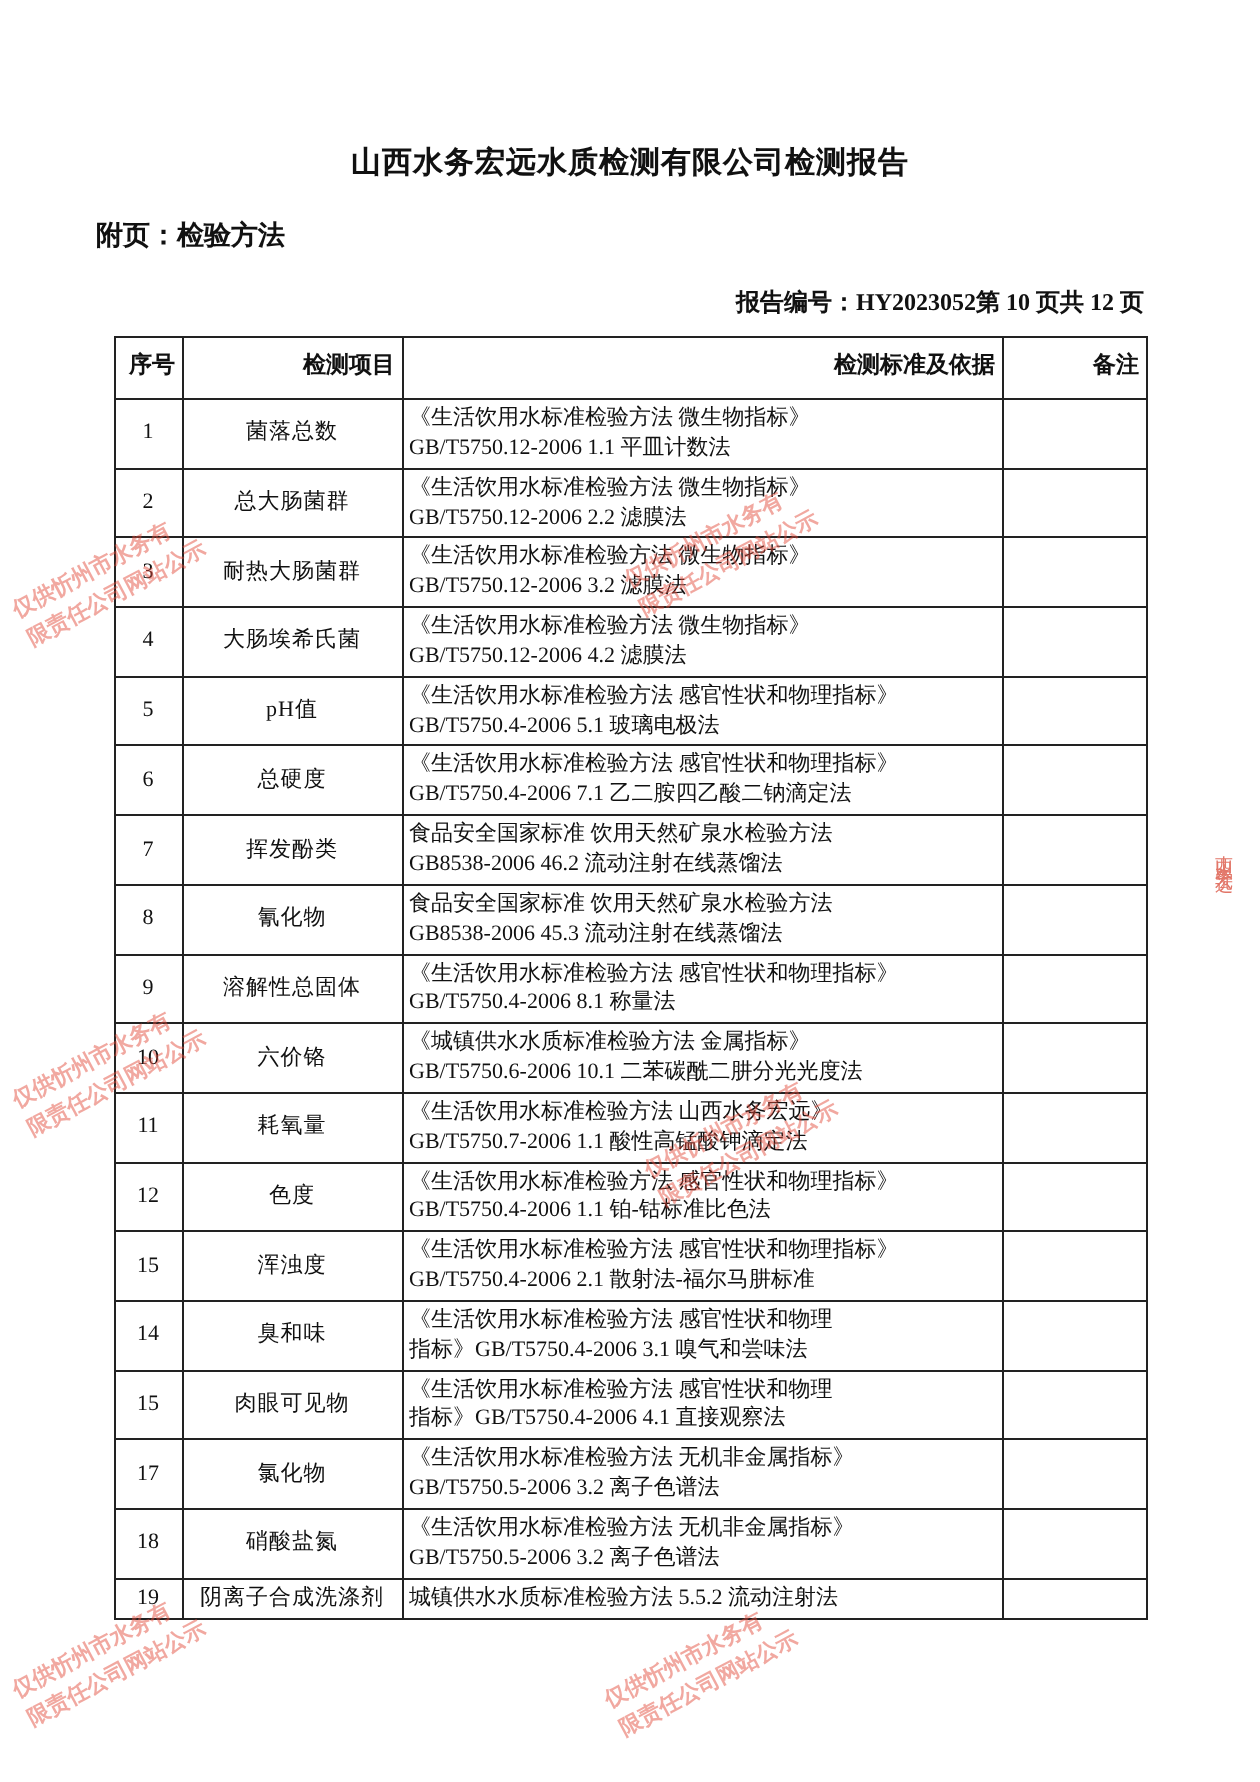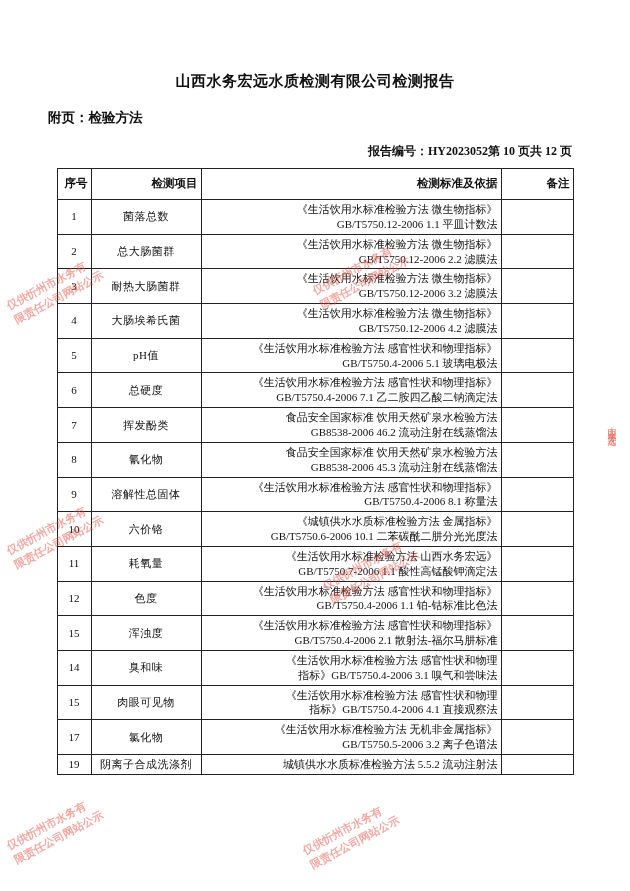--- a/index.html
+++ b/index.html
@@ -78,21 +78,21 @@
   td.no {
     text-align: center;
     font-size: 11.5px;
   }
   td.item {
     text-align: center;
     font-size: 11.5px;
     letter-spacing: 0.5px;
   }
   td.std {
-    text-align: right;
+    text-align: left;
     padding-left: 6px;
   }
   td.std .line {
     white-space: nowrap;
   }
   td.remark { text-align: center; }
 
   
   .wm {
     position: absolute;
@@ -286,20 +286,29 @@
         <tr>
           <td class="no">17</td>
           <td class="item">氯化物</td>
           <td class="std">
             <div class="line">《生活饮用水标准检验方法  无机非金属指标》</div>
             <div class="line">GB/T5750.5-2006  3.2 离子色谱法</div>
           </td>
           <td class="remark"></td>
         </tr>
         <tr>
+          <td class="no">18</td>
+          <td class="item">硝酸盐氮</td>
+          <td class="std">
+            <div class="line">《生活饮用水标准检验方法  无机非金属指标》</div>
+            <div class="line">GB/T5750.5-2006  3.2 离子色谱法</div>
+          </td>
+          <td class="remark"></td>
+        </tr>
+        <tr>
           <td class="no">19</td>
           <td class="item">阴离子合成洗涤剂</td>
           <td class="std">
             <div class="line">城镇供水水质标准检验方法 5.5.2   流动注射法</div>
           </td>
           <td class="remark"></td>
         </tr>
       </tbody>
   </table>
 

